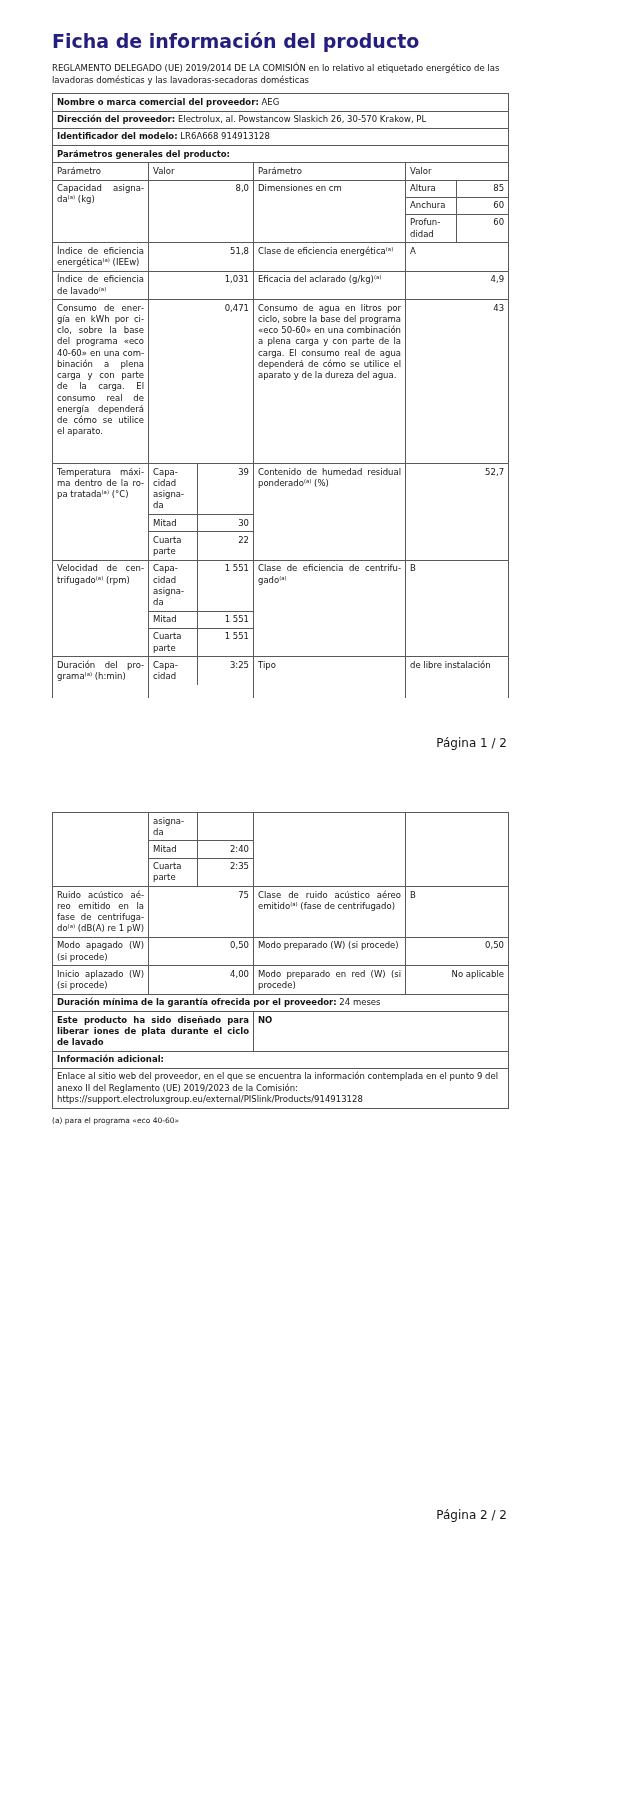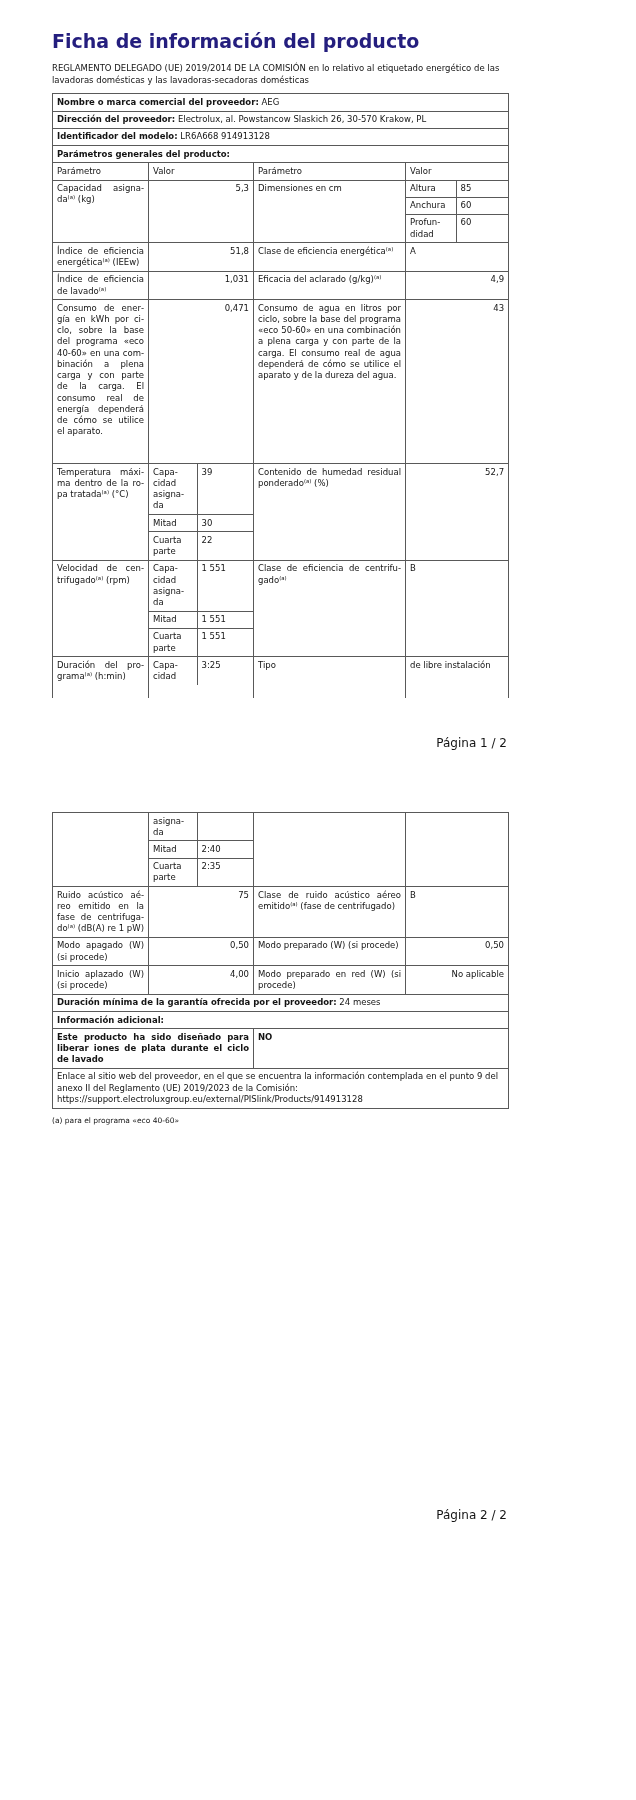--- a/index.html
+++ b/index.html
@@ -28,21 +28,21 @@
   }
   .b { font-weight: 700; }
   .num { text-align: right; }
   .just { text-align: justify; }
   td.nest { padding: 0; }
 
   table.sub { width: 100%; border-collapse: collapse; table-layout: fixed; }
   .sub td { border: none; padding: 2.5px 4px; vertical-align: top; }
   .sub td.sl { border-right: 1px solid #595959; white-space: pre-line; }
   .sub tr:not(:last-child) > td { border-bottom: 1px solid #595959; }
-  .sub td.sv { }
+  .sub td.sv { text-align: right; }
 
   tr.row-energy > td { height: 158px; }
   tr.cut > td { border-bottom: none; height: 36px; }
 
   .linkcell { overflow-wrap: anywhere; margin-left: 18px; }
   .footnote { font-size: 7.5px; margin-top: 7px; }
   .pfoot { position: absolute; right: 129px; font-size: 12px; color: #141414; }
   .pfoot-1 { top: 736px; }
   .pfoot-2 { top: 1508px; }
 </style>
@@ -79,21 +79,21 @@
 
       <tr>
         <td>Parámetro</td>
         <td>Valor</td>
         <td>Parámetro</td>
         <td>Valor</td>
       </tr>
 
       <tr>
         <td class="just">Capacidad asigna­da⁽ᵃ⁾ (kg)</td>
-        <td class="num">5,3</td>
+        <td class="num">8,0</td>
         <td>Dimensiones en cm</td>
         <td class="nest">
           <table class="sub">
             <colgroup>
                   <col style="width:50px">
                   <col>
                 </colgroup>
             <tbody>
                   <tr>
                     <td class="sl">Altura</td>
@@ -283,29 +283,29 @@
         <td class="num">4,00</td>
         <td class="just">Modo preparado en red (W) (si procede)</td>
         <td class="num">No aplicable</td>
       </tr>
 
       <tr>
         <td colspan="4"><span class="b">Duración mínima de la garantía ofrecida por el proveedor:</span> <span>24 meses</span></td>
       </tr>
 
       <tr>
-        <td colspan="4" class="b">Información adicional:</td>
-      </tr>
-
-      <tr>
         <td colspan="2" class="b just">Este producto ha sido diseñado para liberar io­nes de plata durante el ciclo de lavado</td>
         <td colspan="2" class="b">NO</td>
       </tr>
 
       <tr>
+        <td colspan="4" class="b">Información adicional:</td>
+      </tr>
+
+      <tr>
         <td colspan="4" class="linkcell">Enlace al sitio web del proveedor, en el que se encuentra la información contemplada en el punto 9 del anexo II del Reglamento (UE) 2019/2023 de la Comisión: https://support.electroluxgroup.eu/external/PISlink/Products/914913128</td>
       </tr>
     </tbody>
       </table>
 
     <div class="footnote">(a) para el programa «eco 40-60»</div>
   </section>
 
   <div class="pfoot pfoot-2">Página 2 / 2</div>
 </div>

